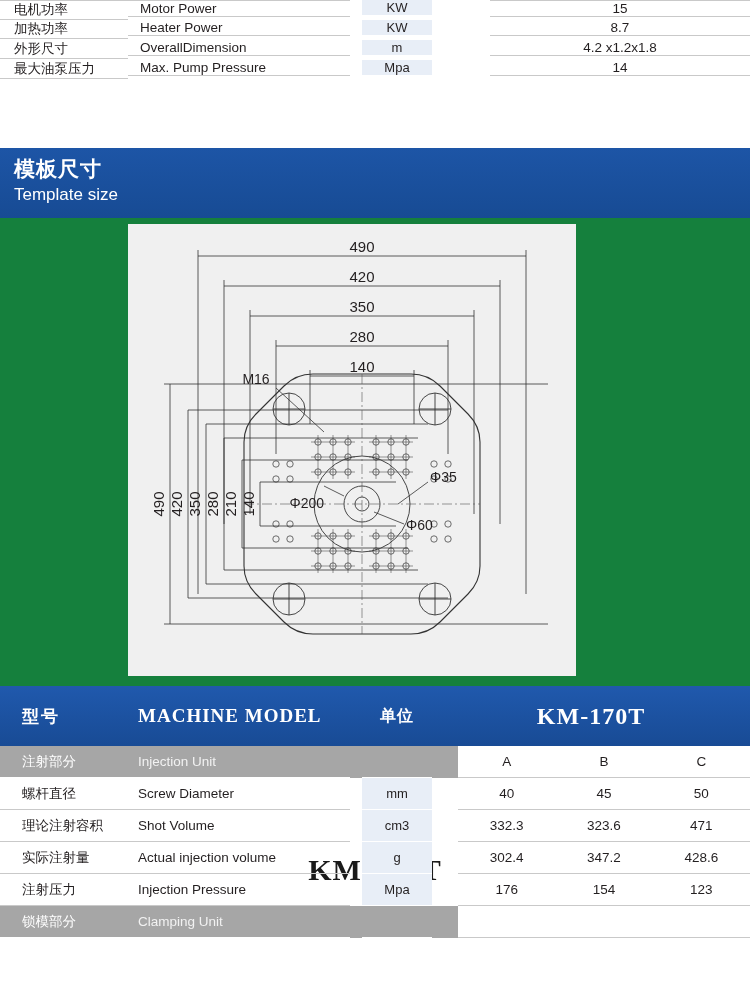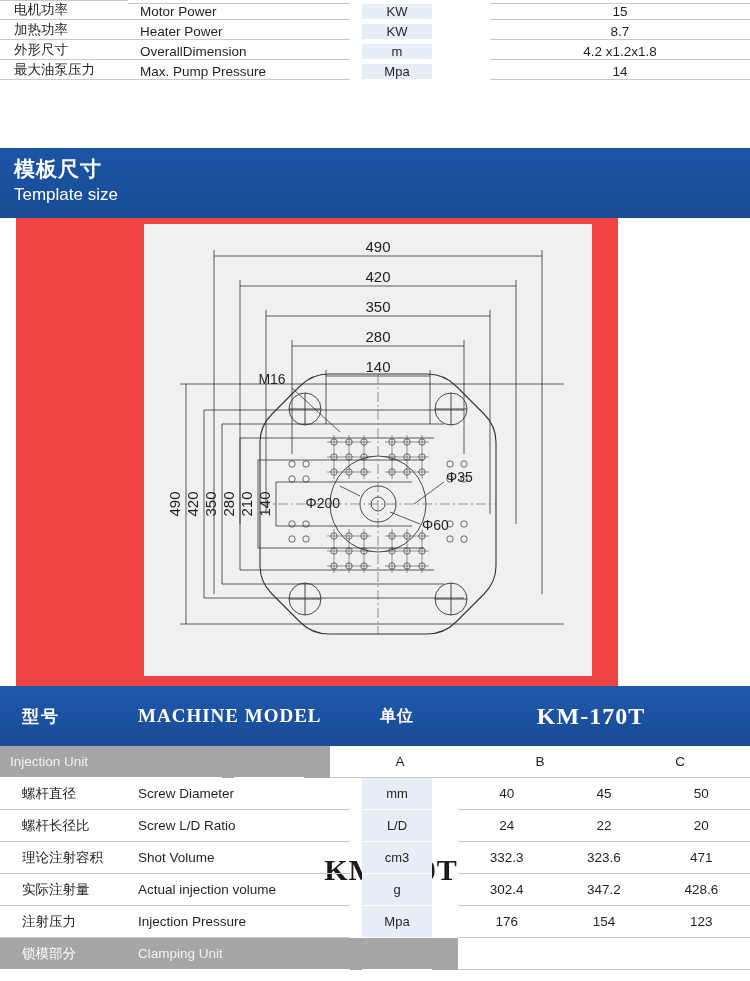--- a/index.html
+++ b/index.html
@@ -17,21 +17,21 @@
 
   
   .spec-top {
     position: absolute;
     left: 0; top: 0;
     width: 750px;
     height: 148px;
   }
   .spec-row {
     display: flex;
-    align-items: flex-end;
+    align-items: flex-start;
     height: 20px;
   }
   .cell {
     display: flex;
     align-items: center;
     font-size: 13.5px;
   }
   .cell-cn {
     width: 128px;
     padding-left: 14px;
@@ -88,23 +88,23 @@
   }
   .banner-en {
     font-size: 17px;
     line-height: 24px;
     font-weight: normal;
   }
 
   
   .drawing-wrap {
     position: absolute;
-    left: 16px; top: 218px;
-    width: 602px; height: 468px;
-    background: #ef4444;
+    left: 0; top: 218px;
+    width: 750px; height: 468px;
+    background: #15803d;
   }
   .drawing-bg {
     position: absolute;
     left: 128px; top: 6px;
     width: 448px; height: 452px;
     background: #f0f0f0;
   }
   .drawing-svg {
     position: absolute;
     left: 128px; top: 6px;
@@ -486,20 +486,21 @@
   <div class="mb-cn">型号</div>
   <div class="mb-en">MACHINE  MODEL</div>
   <div class="mb-gap"></div>
   <div class="mb-unit">单位</div>
   <div class="mb-model">KM-170T</div>
 </div>
 
 <div class="spec-bottom">
 
   <div class="sb-row group colhead">
+    <div class="sb-cn">注射部分</div>
     <div class="sb-en">Injection Unit</div>
     <div class="sb-gap"></div>
     <div class="sb-unit"></div>
     <div class="sb-gap2"></div>
     <div class="sb-vals">
       <div class="sb-val">A</div>
       <div class="sb-val">B</div>
       <div class="sb-val">C</div>
     </div>
   </div>
@@ -510,32 +511,20 @@
     <div class="sb-gap"></div>
     <div class="sb-unit">mm</div>
     <div class="sb-gap2"></div>
     <div class="sb-vals">
       <div class="sb-val">40</div>
       <div class="sb-val">45</div>
       <div class="sb-val">50</div>
     </div>
   </div>
 
-  <div class="sb-row">
-    <div class="sb-cn">螺杆长径比</div>
-    <div class="sb-en">Screw L/D Ratio</div>
-    <div class="sb-gap"></div>
-    <div class="sb-unit">L/D</div>
-    <div class="sb-gap2"></div>
-    <div class="sb-vals">
-      <div class="sb-val">24</div>
-      <div class="sb-val">22</div>
-      <div class="sb-val">20</div>
-    </div>
-  </div>
 
   <div class="sb-row">
     <div class="sb-cn">理论注射容积</div>
     <div class="sb-en">Shot Volume</div>
     <div class="sb-gap"></div>
     <div class="sb-unit">cm3</div>
     <div class="sb-gap2"></div>
     <div class="sb-vals">
       <div class="sb-val">332.3</div>
       <div class="sb-val">323.6</div>

